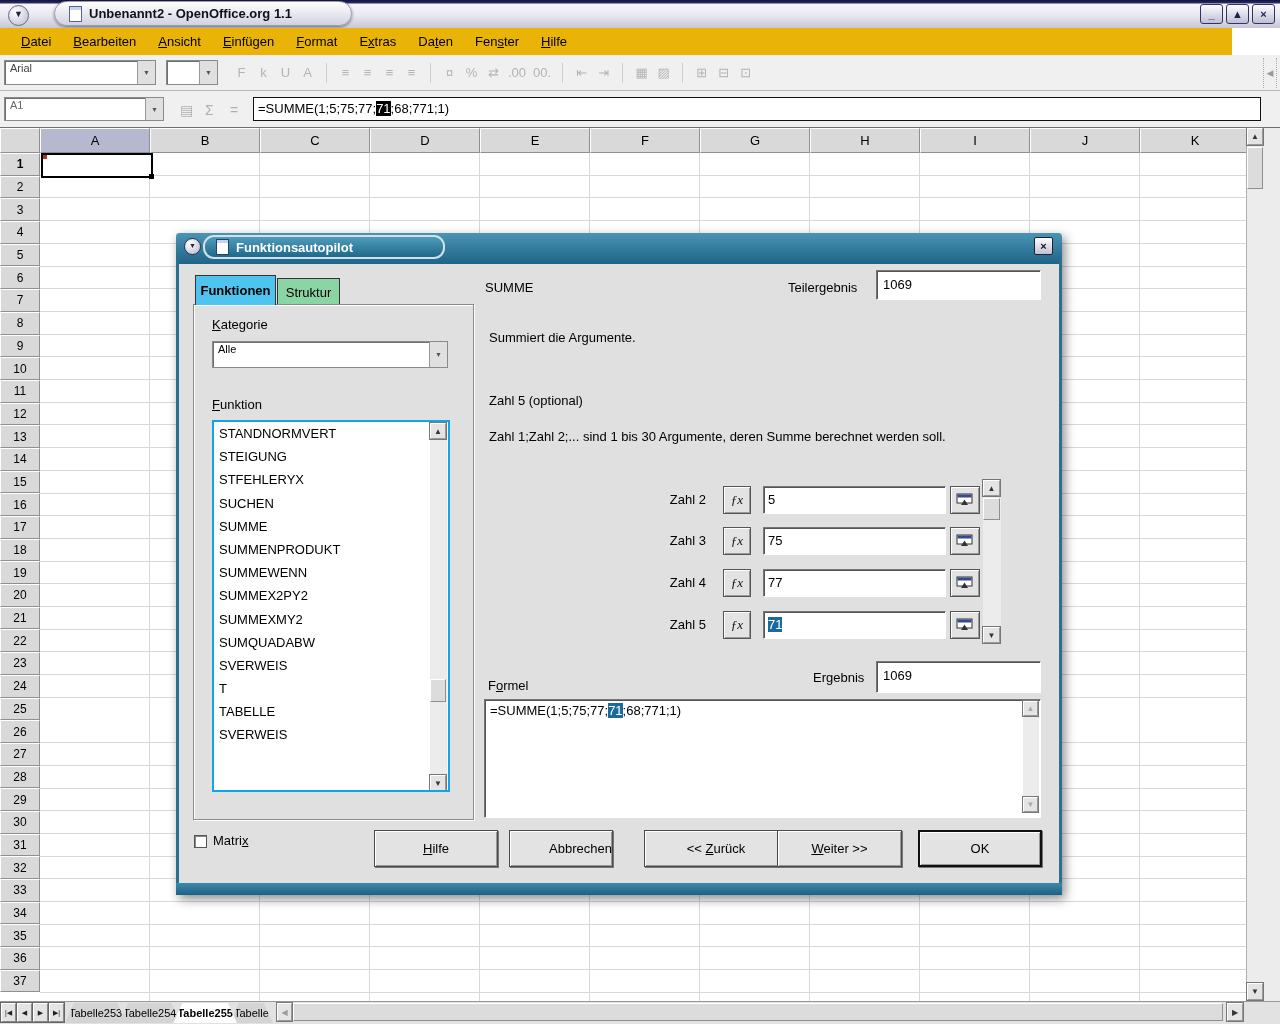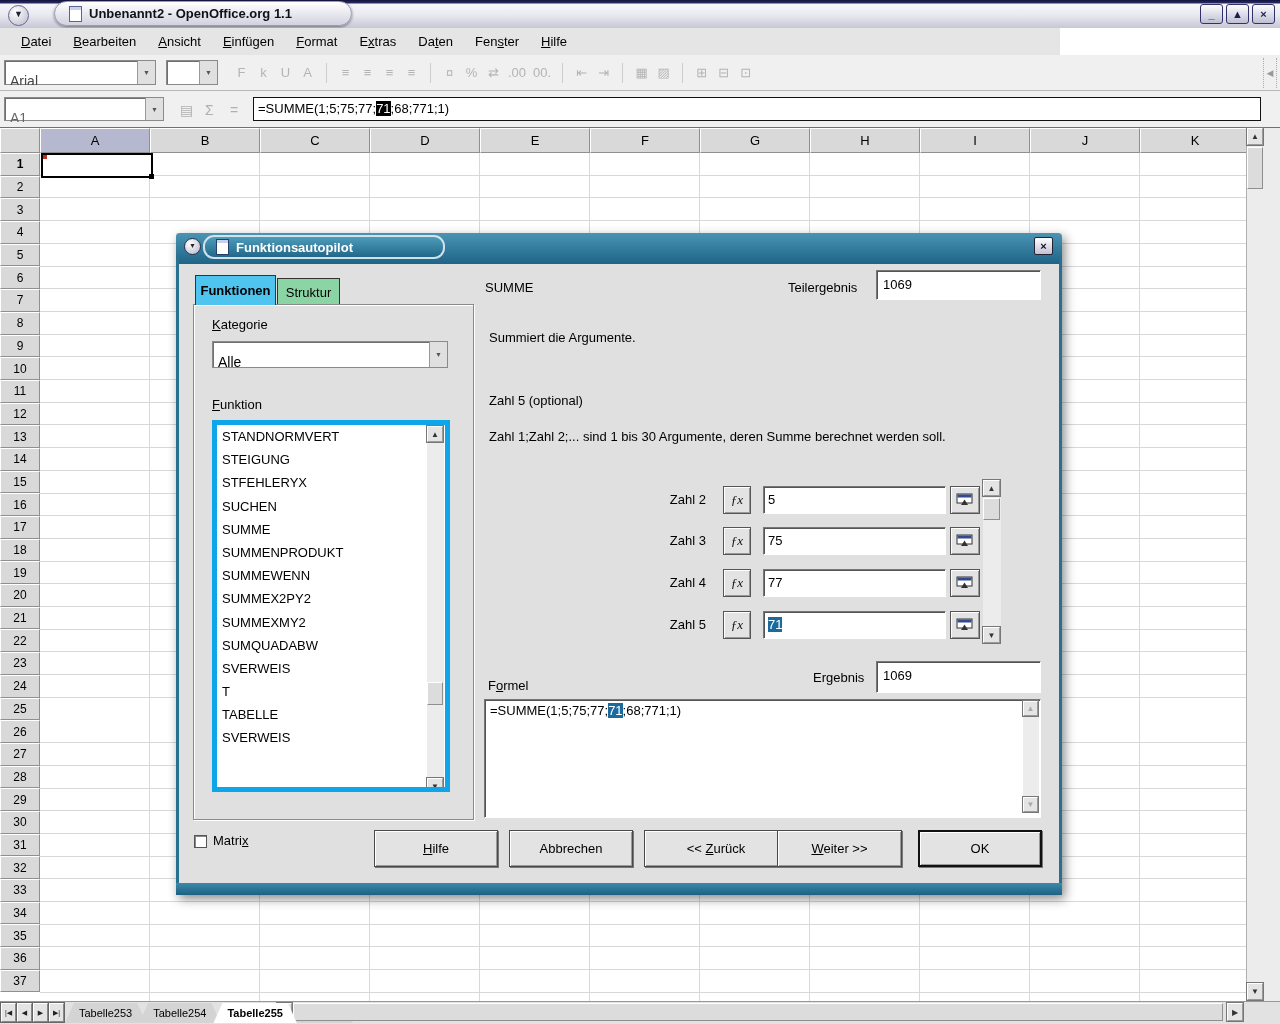--- a/index.html
+++ b/index.html
@@ -18,31 +18,31 @@
     box-shadow:0 1px 3px rgba(0,0,0,.45);display:flex;align-items:center;gap:7px;padding:0 14px;}
   .doc-icon{width:11px;height:14px;background:#fff;border:1px solid #5a6490;
     box-shadow:inset 0 3px 0 #c8d2ee;flex:none;}
   .title-text{font-weight:bold;font-size:13px;color:#101018;white-space:nowrap;}
   .win-btns{right:5px;top:4px;display:flex;gap:3px;position:absolute;}
   .win-btn{width:21px;height:18px;border-radius:3px;border:1px solid #32326a;
     background:linear-gradient(#fdfdff,#bfbfd4);color:#1d1d52;font-weight:bold;font-size:11px;
     display:flex;align-items:center;justify-content:center;}
 
   
-  .menubar{left:0;top:28px;width:1060px;height:27px;background:#e5e5e5;
+  .menubar{left:0;top:28px;width:1232px;height:27px;background:#eab308;
     display:flex;align-items:center;padding-left:10px;box-sizing:border-box;}
   .menu-item{padding:0 11px;font-size:13px;white-space:nowrap;}
   .u{text-decoration:underline;}
 
   
   .toolbar{left:0;top:55px;width:1280px;height:36px;background:#f0f0f0;border-bottom:1px solid #b8b8b8;
     display:flex;align-items:center;padding-left:4px;box-sizing:border-box;}
   .combo{height:25px;background:#fff;border:1px solid #8a8a8a;box-shadow:inset 1px 1px 0 #6f6f6f;
     display:flex;box-sizing:border-box;}
-  .combo-text{flex:1;padding:12px 5px;font-size:14px;color:#444;overflow:hidden;white-space:nowrap;}
+  .combo-text{flex:1;padding:1px 5px;font-size:11px;color:#444;overflow:hidden;white-space:nowrap;}
   .combo-btn{width:17px;background:#e0e0e0;border-left:1px solid #999;display:flex;
     align-items:center;justify-content:center;font-size:7px;color:#555;flex:none;}
   .font-combo{width:152px;margin-right:10px;}
   .size-combo{width:52px;margin-right:16px;}
   .tb-icons{display:flex;align-items:center;gap:7px;}
   .tb-icon{min-width:15px;height:20px;color:#b4b4b4;font-size:13px;display:flex;
     align-items:center;justify-content:center;white-space:nowrap;}
   .tb-icon:empty{min-width:1px;width:1px;height:20px;background:#cdcdcd;margin:0 4px;}
   .tb-grip{right:3px;top:58px;width:12px;height:30px;color:#9a9a9a;font-size:9px;
     border-left:1px dotted #aaa;border-right:1px dotted #aaa;display:flex;align-items:center;justify-content:center;}
@@ -82,21 +82,21 @@
   .vscroll{left:1246px;top:128px;width:17px;height:873px;background:#ececec;border-left:1px solid #b0b0b0;}
   .right-strip{left:1264px;top:128px;width:16px;height:896px;background:#ececec;}
 
   
   .tabbar{left:0;top:1001px;width:1280px;height:23px;background:#e2e2e2;border-top:1px solid #999;
     display:flex;align-items:flex-start;box-sizing:border-box;}
   .nav-btn{width:15px;height:19px;margin:1px 0 0 1px;background:#e4e4e4;border:1px solid #888;
     border-top-color:#fff;border-left-color:#fff;outline:1px solid #666;font-size:7px;color:#222;
     display:flex;align-items:center;justify-content:center;box-sizing:border-box;flex:none;}
   .sheet-tabs{display:flex;margin-left:8px;}
-  .sheet-tab{height:20px;margin:1px 0 0 -7px;padding:0 14px;background:#d4d4d4;font-size:11px;
+  .sheet-tab{height:20px;margin:1px 0 0 -7px;padding:0 4px;background:#d4d4d4;font-size:11px;
     line-height:20px;clip-path:polygon(9px 0,calc(100% - 9px) 0,100% 100%,0 100%);white-space:nowrap;}
   .sheet-tab:nth-child(3){background:#fff;font-weight:bold;z-index:2;}
   .hscroll-left{left:277px;top:1003px;width:15px;height:18px;color:#9b9b9b;}
   .hscroll-thumb{left:293px;top:1003px;width:930px;height:18px;}
   .hscroll-right{left:1227px;top:1003px;width:16px;height:18px;}
   .vscroll-down-main{left:1247px;top:983px;width:16px;height:17px;}
 
   
   .dialog{left:176px;top:233px;width:886px;height:662px;background:#e0e0e0;
     box-shadow:3px 4px 10px rgba(0,0,0,.45);}
@@ -120,21 +120,21 @@
     display:flex;align-items:center;justify-content:center;}
   .tab-funktionen{left:19px;top:42px;width:81px;height:30px;background:#4ec4ef;font-weight:bold;z-index:2;}
   .tab-struktur{left:101px;top:45px;width:63px;height:27px;background:#8bd5a5;}
 
   .groupbox{left:17px;top:71px;width:281px;height:516px;border:1px solid #8a8a8a;
     box-shadow:inset 1px 1px 0 #fff,1px 1px 0 #fff;box-sizing:border-box;}
   .dlg-label{font-size:13px;white-space:nowrap;}
   .sunken{background:#fff;border:1px solid #777;border-bottom-color:#fff;border-right-color:#fff;
     box-shadow:inset 1px 1px 0 #555;box-sizing:border-box;}
   .cat-combo{left:36px;top:108px;width:236px;height:27px;}
-  .listbox{left:36px;top:187px;width:238px;height:372px;background:#fff;border:5px solid #0ea5e9;
+  .listbox{left:36px;top:187px;width:238px;height:372px;background:#fff;border:2px solid #0ea5e9;
     box-sizing:border-box;overflow:hidden;}
   .fn-item{height:23.2px;line-height:23.2px;padding-left:5px;font-size:13px;white-space:nowrap;}
   .lb-scroll{position:absolute;right:1px;top:1px;width:17px;height:368px;background:#ececec;}
 
   .field{font-size:13px;padding:6px 6px;box-sizing:border-box;white-space:nowrap;overflow:hidden;}
 
   .arg-row{left:420px;width:380px;height:29px;display:flex;align-items:center;}
   .arg-row:nth-child(1){top:252px;} .arg-row:nth-child(2){top:293px;}
   .arg-row:nth-child(3){top:335px;} .arg-row:nth-child(4){top:377px;}
   .arg-label{width:110px;text-align:right;padding-right:9px;font-size:13px;flex:none;}
@@ -150,21 +150,21 @@
 
   .formelbox{left:308px;top:466px;width:557px;height:119px;font-size:13px;padding:3px 5px;}
   .fm-sel{background:#1a6a9e;color:#fff;}
   .fm-scroll{position:absolute;right:1px;top:1px;width:16px;height:111px;background:#ececec;}
 
   .checkbox{left:18px;top:602px;width:13px;height:13px;background:#fff;border:1px solid #555;
     box-shadow:inset 1px 1px 0 #888;box-sizing:border-box;}
   .dlg-btn{top:597px;height:37px;background:#e3e3e3;border:1px solid #4a4a4a;
     box-shadow:inset 1px 1px 0 #fff,inset -1px -1px 0 #9a9a9a,1px 1px 0 #777;
     font-size:13px;display:flex;align-items:center;justify-content:center;box-sizing:border-box;}
-  .btn-hilfe{left:198px;width:124px;} .btn-abbrechen{left:333px;width:124px;}
+  .btn-hilfe{left:198px;width:124px;} .btn-abbrechen{left:333px;width:104px;justify-content:flex-end;}
   .btn-zurueck{left:468px;width:144px;} .btn-weiter{left:601px;width:125px;}
   .btn-ok{left:742px;width:124px;border:2px solid #111;}
 </style>
 </head>
 <body>
 
 <div class="abs titlebar">
   <div class="abs tb-menu-btn">▼</div>
   <div class="abs title-pill">
     <span class="doc-icon"></span>

